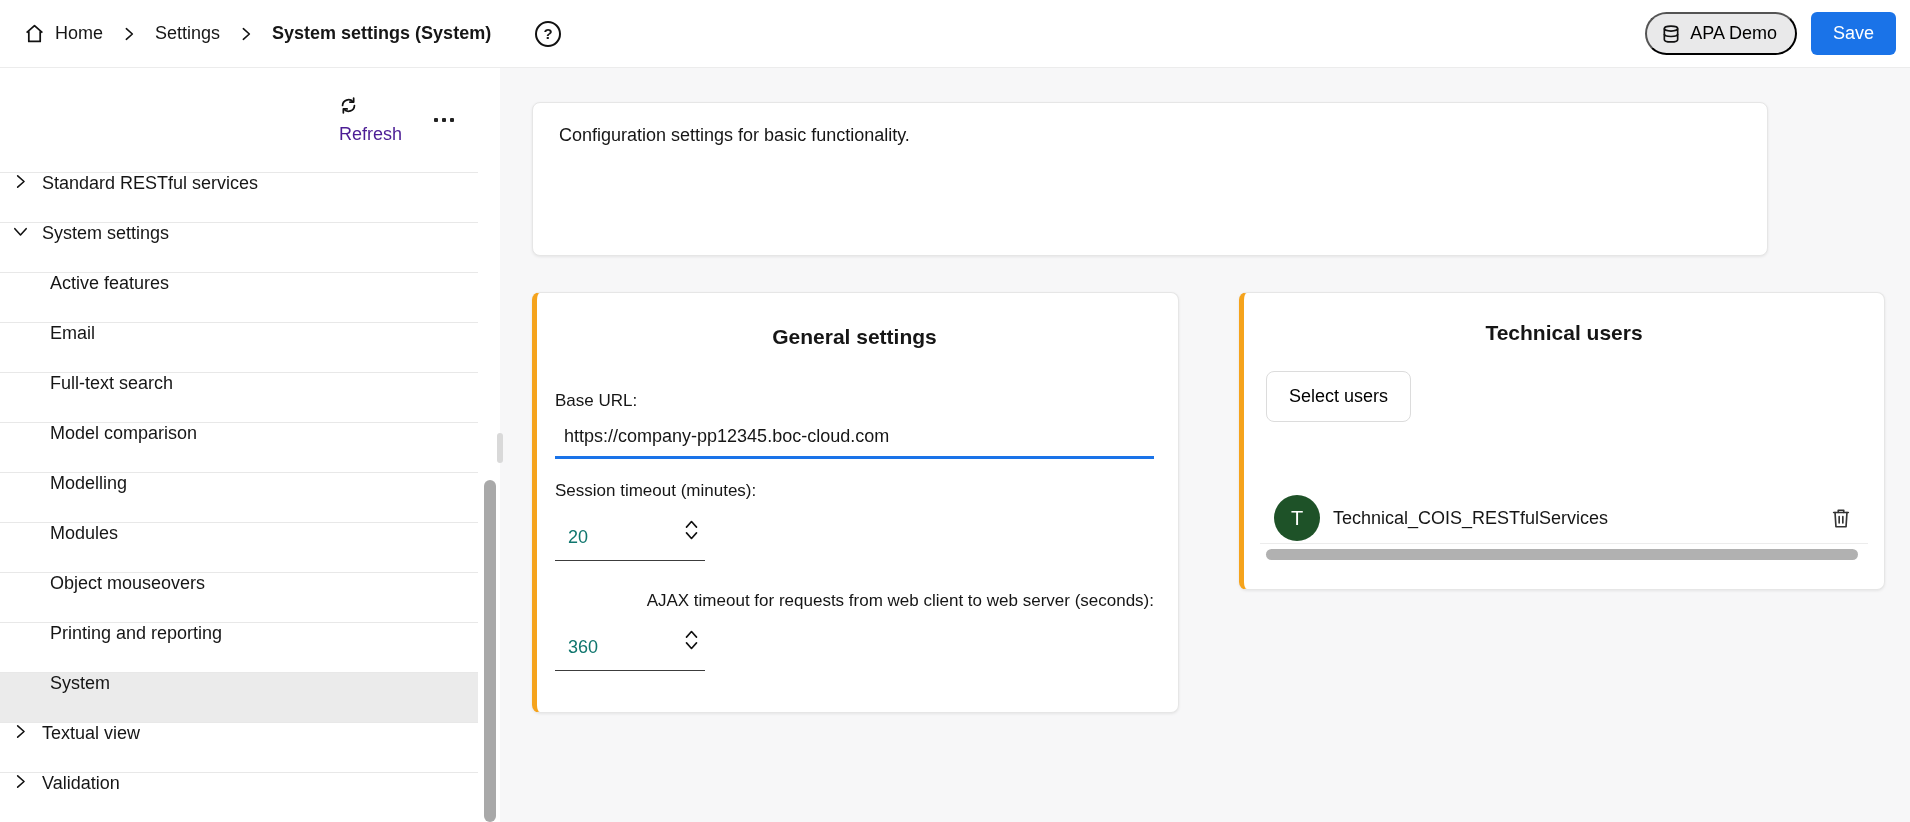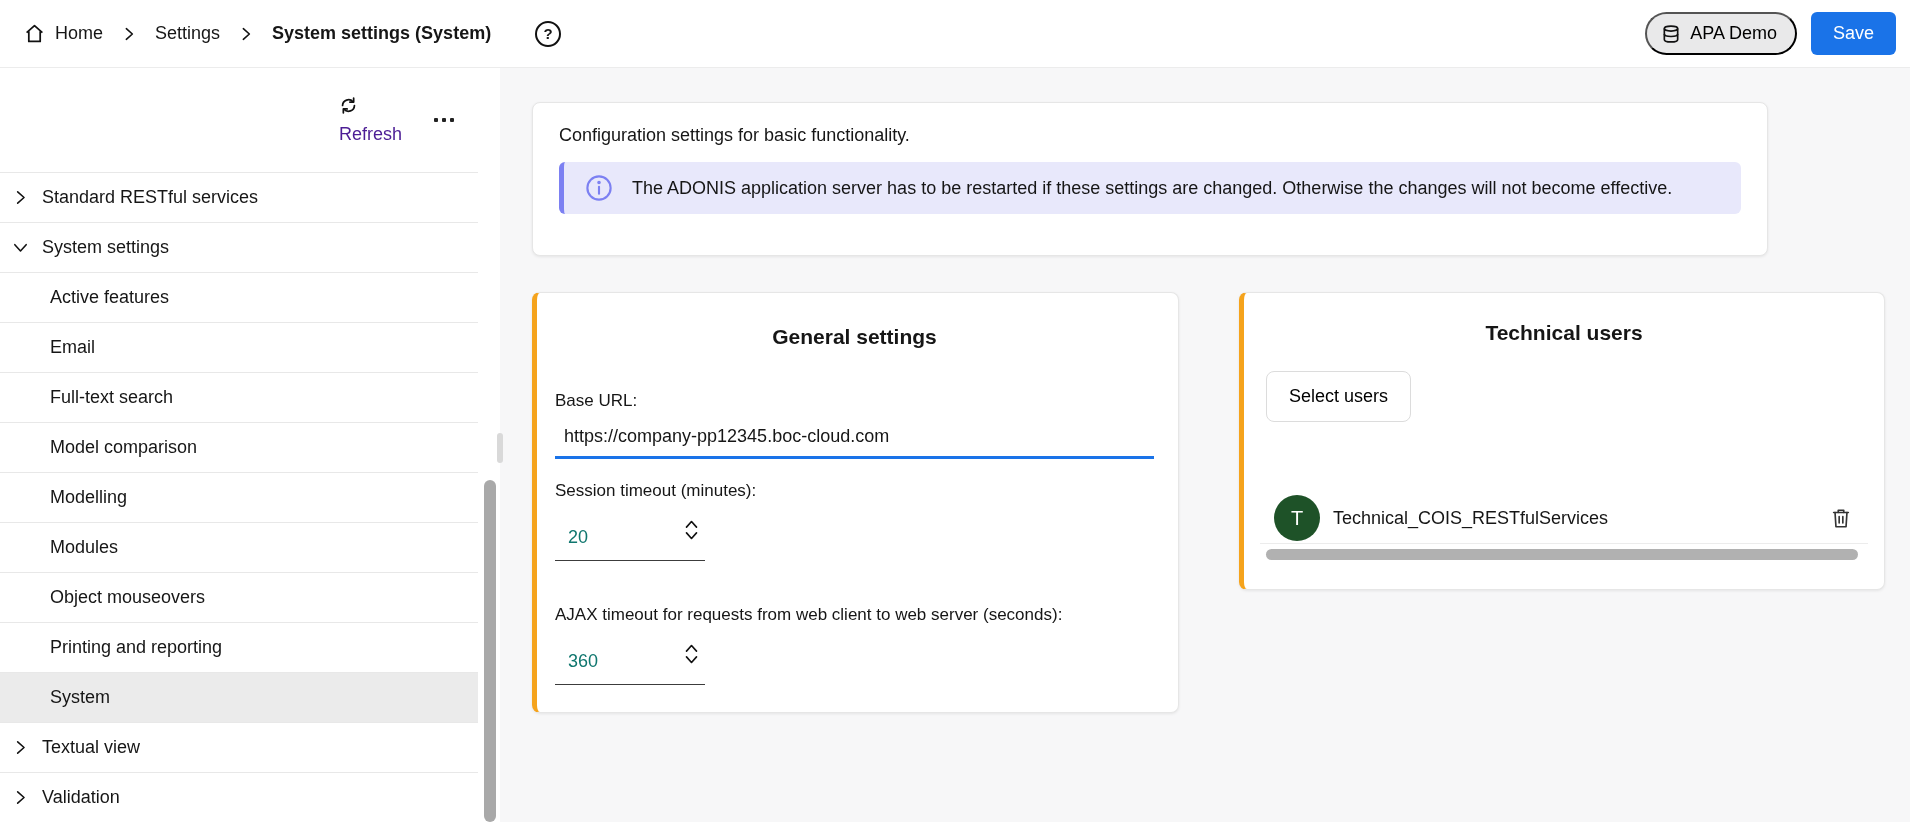--- a/index.html
+++ b/index.html
@@ -27,21 +27,21 @@
   .main { flex:1; background:#f7f7f8; padding:34px 26px 0 32px; position:relative; }
 
   
   .side-toolbar { height:104px; display:flex; align-items:center; justify-content:flex-end;
     gap:30px; padding-right:44px; }
   .refresh-btn { display:flex; gap:9px; font-size:18px; background:none;
     border:none; cursor:pointer; font-family:inherit; color:#4c1d95;flex-direction:column; }
   .more-btn { display:flex; gap:4px; background:none; border:none; cursor:pointer; padding:6px 2px; }
   .more-btn i { width:4px; height:4px; background:#222; border-radius:1px; display:block; }
   .tree { margin-right:22px; }
-  .tree-row { height:50px; display:flex; align-items:center; gap:12px; border-top:1px solid #e8e8e8;
+  .tree-row { height:50px; display:flex; gap:12px; border-top:1px solid #e8e8e8;
     font-size:18px; padding-left:10px; cursor:pointer; }
   .tree-row.child { padding-left:50px; }
   .tree-row.selected { background:#ebebeb; }
   .tree-row .tchev { display:flex; width:20px; justify-content:center; }
   .side-vscroll { position:absolute; right:4px; top:412px; width:12px; height:342px;
     background:#a9a9a9; border-radius:7px; }
   .main-vscroll { position:absolute; left:-3px; top:365px; width:6px; height:30px;
     background:#d9d9d9; border-radius:3px; }
 
   
@@ -61,21 +61,21 @@
 
   .field-label { font-size:17px; margin-top:42px; }
   .url-input { display:block; width:100%; border:none; border-bottom:3px solid #1a73e8;
     font-size:18px; font-family:inherit; padding:12px 0 9px 9px; margin-top:3px; outline:none;
     background:transparent; color:#161616; }
   .num-wrap { position:relative; width:150px; margin-top:16px; border-bottom:1px solid #3c3c3c; }
   .num-input { width:100%; border:none; font-size:18px; font-family:inherit; padding:10px 30px 12px 13px;
     outline:none; background:transparent; color:#0f766e; }
   .spinner { position:absolute; right:6px; top:2px; display:flex; flex-direction:column; gap:2px; }
   .spinner button { background:none; border:none; cursor:pointer; padding:0; line-height:0; }
-  .field-label.tight { margin-top:44px; }
+  .field-label.tight { margin-top:30px;text-align:right; }
 
   .select-users-btn { position:absolute; top:78px; left:22px; background:#fff; border:1px solid #dcdcdc;
     border-radius:8px; font-size:18px; font-family:inherit; padding:14px 22px; cursor:pointer; }
   .user-row { position:absolute; top:202px; left:30px; right:30px; display:flex; align-items:center; }
   .avatar { width:46px; height:46px; border-radius:50%; background:#1e5228; color:#fff;
     display:flex; align-items:center; justify-content:center; font-size:20px; flex:none; }
   .user-name { font-size:18px; margin-left:13px; flex:1; }
   .trash-btn { background:none; border:none; cursor:pointer; padding:2px; display:flex; }
   .tech-divider { position:absolute; top:250px; left:16px; right:16px; height:1px; background:#ececec; }
   .tech-hscroll { position:absolute; top:256px; left:22px; right:26px; height:11px;
@@ -214,30 +214,20 @@
     </div>
 
     <div class="side-vscroll"></div>
   </aside>
 
   <main class="main">
     <div class="main-vscroll"></div>
 
     <section class="card intro-card">
       <p class="intro-text">Configuration settings for basic functionality.</p>
-      <div class="notice">
-        <span class="info-ic">
-          <svg width="30" height="30" viewBox="0 0 24 24" fill="none" stroke="#7c80f2" stroke-width="1.7" stroke-linecap="round">
-              <circle cx="12" cy="12" r="9.3"></circle>
-              <line x1="12" y1="11" x2="12" y2="16.6"></line>
-              <circle cx="12" cy="7.6" r="0.6" fill="#7c80f2"></circle>
-            </svg>
-        </span>
-        <span>The ADONIS application server has to be restarted if these settings are changed. Otherwise the changes will not become effective.</span>
-      </div>
     </section>
 
     <div class="cards-row">
       <section class="card accent-card gen-card">
         <h2 class="card-title">General settings</h2>
 
         <div class="field-label">Base URL:</div>
         <input class="url-input" type="text" value="https://company-pp12345.boc-cloud.com" style="">
 
         <div class="field-label" style="margin-top:22px;">Session timeout (minutes):</div>

